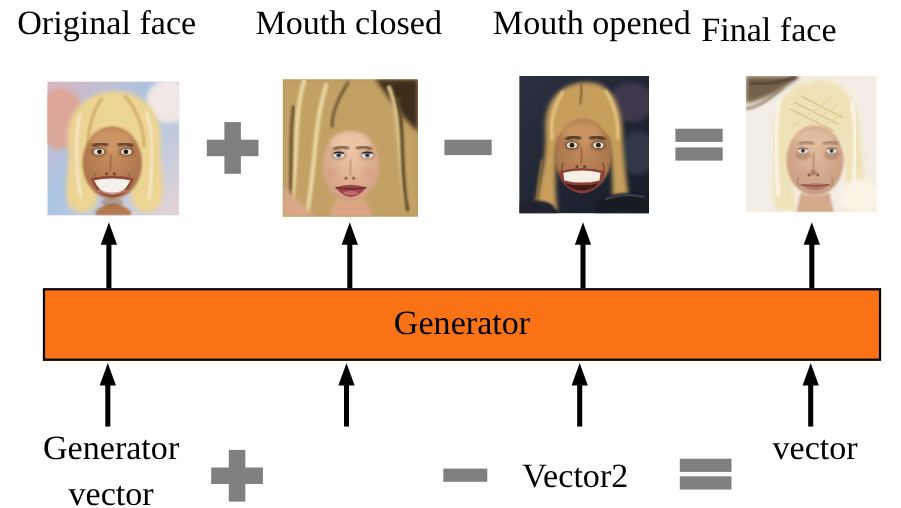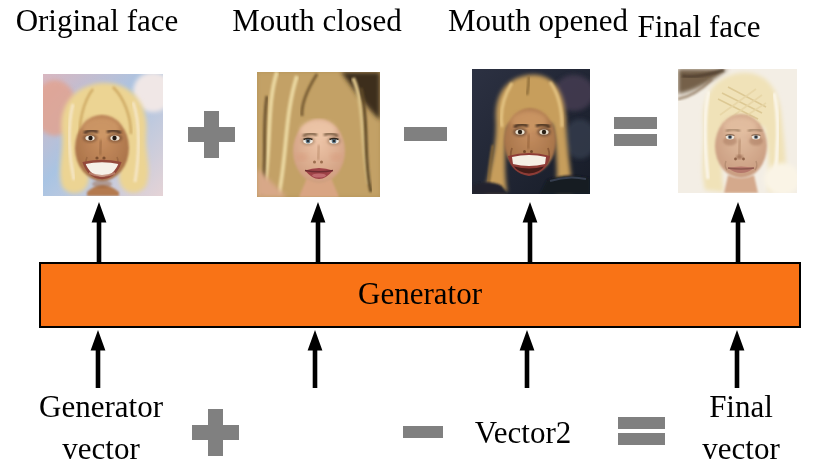--- a/index.html
+++ b/index.html
@@ -312,17 +312,16 @@
 
   <div class="op minus" style="left:403px;top:426px;width:40px;height:12px"></div>
 
   <div class="veclabel" style="left:523px;top:412px">
     <span>Vector2</span>
   </div>
 
   <div class="op equals" style="left:618px;top:417px;width:47px;height:28px"></div>
 
   <div class="veclabel" style="left:741px;top:386px">
-    <span>Final</span>
     <span>vector</span>
   </div>
 
 </div>
 
 </body></html>

